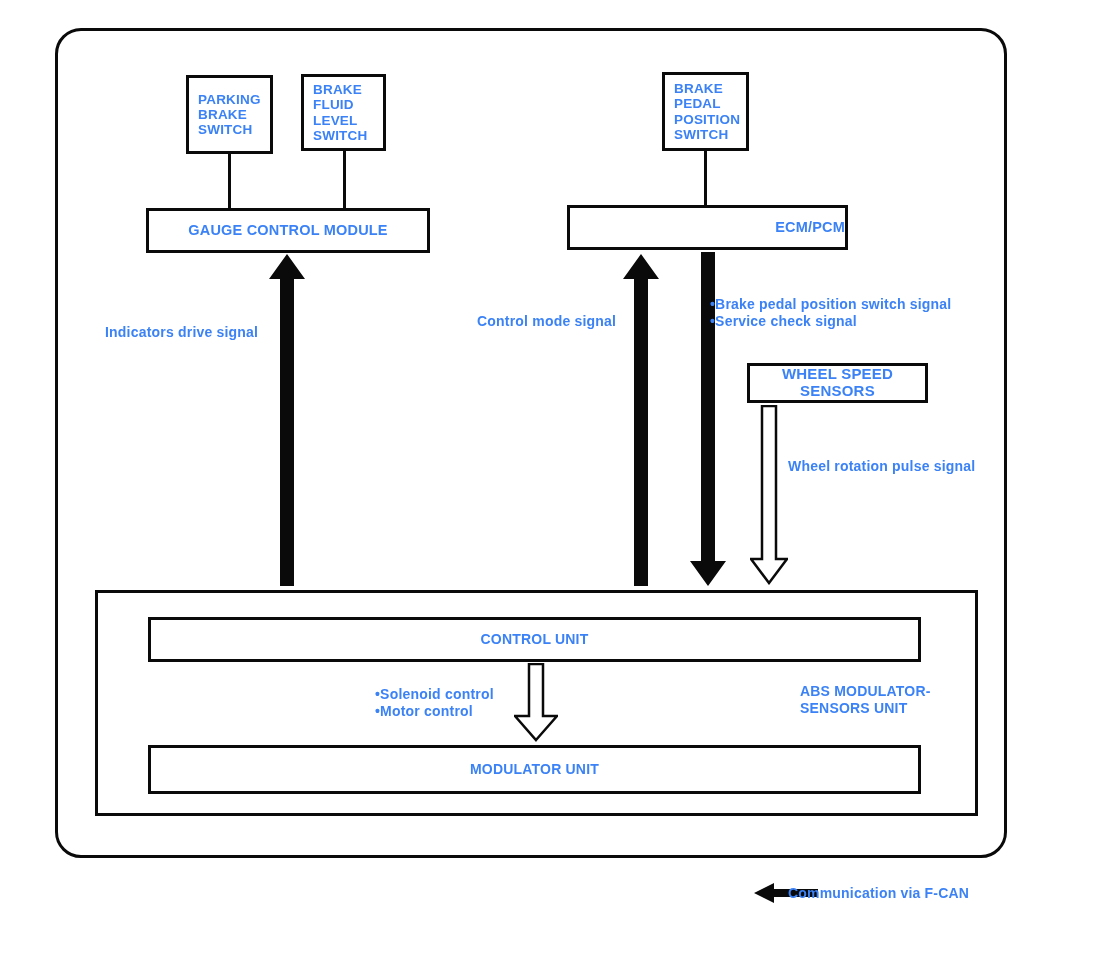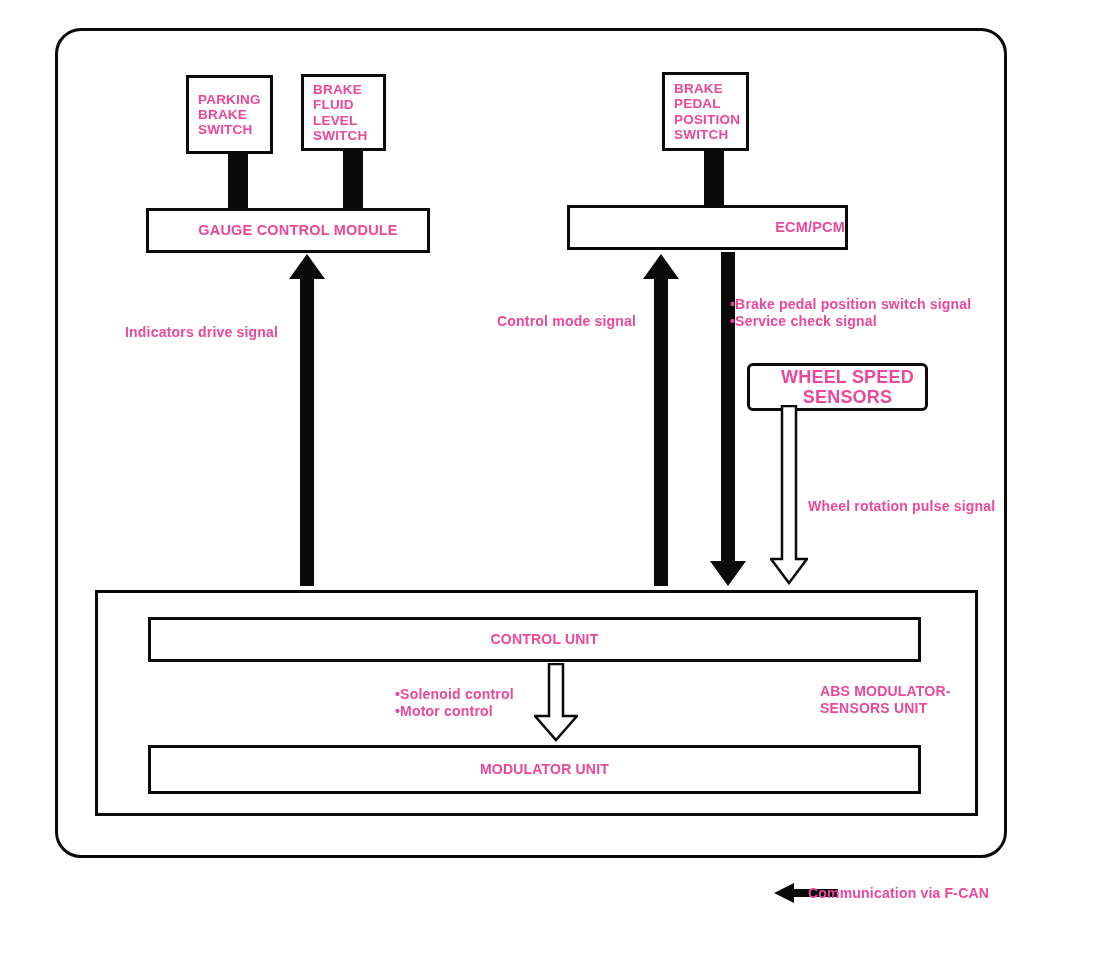--- a/index.html
+++ b/index.html
@@ -1,24 +1,24 @@
 <!DOCTYPE html>
 <html><head>
 <meta charset="utf-8">
 <style>
   html,body{margin:0;padding:0;background:#e8e8e8;}
   .page{
     position:relative;
     width:1120px;height:966px;
     background:#ffffff;
     font-family:"Liberation Sans","DejaVu Sans",sans-serif;
-    color:#ec4899;
+    color:#3b82f6;
     overflow:hidden;
   }
-  .abs{position:absolute;box-sizing:border-box;padding-left:20px;}
+  .abs{position:absolute;box-sizing:border-box;}
   .outer-frame{
     border:3px solid #0a0a0a;
     border-radius:26px;
     background:transparent;
   }
   .node{
     border:3px solid #0a0a0a;
     background:#ffffff;
     display:flex;
     align-items:center;
@@ -76,21 +76,21 @@
 
   <div class="abs node wide" style="left:146px;top:208px;width:284px;height:45px;"><span>GAUGE CONTROL MODULE</span></div>
 
   <div class="abs node multiline" style="left:662px;top:72px;width:87px;height:79px;"><span>BRAKE
 PEDAL
 POSITION
 SWITCH</span></div>
 
   <div class="abs node wide" style="left:567px;top:205px;width:281px;height:45px;justify-content:flex-end;"><span>ECM/PCM</span></div>
 
-  <div class="abs node wide" style="left:747px;top:363px;width:181px;height:48px;font-size:18px;border-radius:6px;"><span>WHEEL SPEED SENSORS</span></div>
+  <div class="abs node wide" style="left:747px;top:363px;width:181px;height:40px;font-size:15px;"><span>WHEEL SPEED SENSORS</span></div>
 
   <div class="abs container-box" style="left:95px;top:590px;width:883px;height:226px;"></div>
 
   <div class="abs node wide" style="left:148px;top:617px;width:773px;height:45px;font-size:14px;"><span>CONTROL UNIT</span></div>
 
   <div class="abs node wide" style="left:148px;top:745px;width:773px;height:49px;font-size:14px;"><span>MODULATOR UNIT</span></div>
 
   <div class="abs sig-label" style="left:800px;top:683px;">ABS MODULATOR-
 SENSORS UNIT</div>
 
@@ -124,21 +124,21 @@
     </svg>
   </div>
 
   <div class="abs sig-label" style="left:105px;top:324px;">Indicators drive signal</div>
 
   <div class="abs sig-label" style="left:477px;top:313px;">Control mode signal</div>
 
   <div class="abs sig-label" style="left:710px;top:296px;line-height:16.5px;">•Brake pedal position switch signal
 •Service check signal</div>
 
-  <div class="abs sig-label" style="left:788px;top:498px;">Wheel rotation pulse signal</div>
+  <div class="abs sig-label" style="left:788px;top:458px;">Wheel rotation pulse signal</div>
 
   <div class="abs sig-label" style="left:375px;top:686px;line-height:16.5px;">•Solenoid control
 •Motor control</div>
 
   <div class="abs" style="left:754px;top:882px;">
     <svg width="64" height="22" viewBox="0 0 64 22">
       <polygon points="0,11 20,1 20,7 64,7 64,15 20,15 20,21" fill="#0a0a0a"></polygon>
     </svg>
   </div>
 

